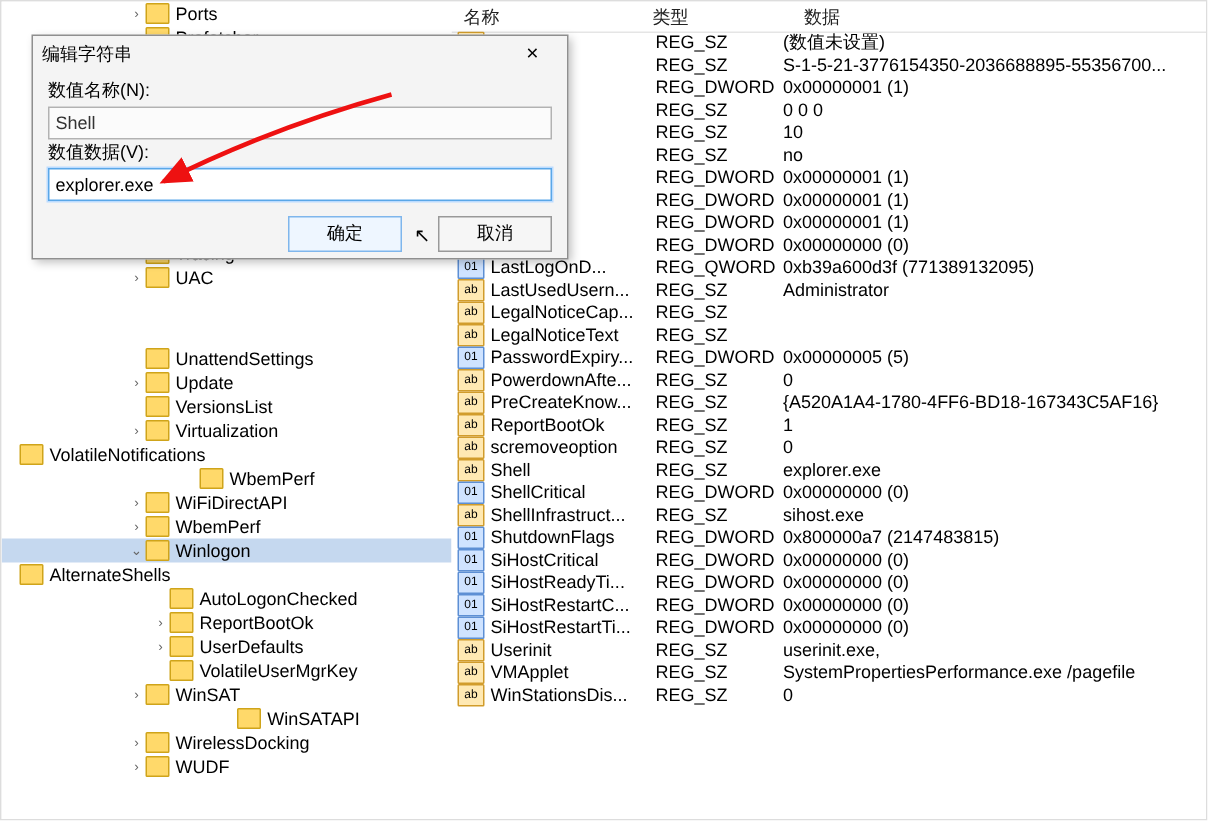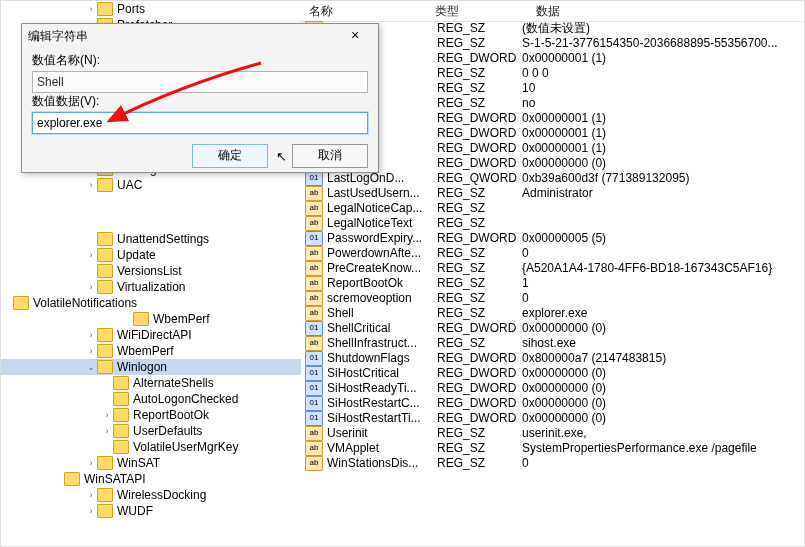--- a/index.html
+++ b/index.html
@@ -149,51 +149,51 @@
         <div class="tree-item" style="padding-left: 84px;">
           <span class="caret">›</span>
           <span class="folder"></span>
           <span class="tree-label">WbemPerf</span>
         </div>
         <div class="tree-item selected" style="padding-left: 84px;">
           <span class="caret">⌄</span>
           <span class="folder"></span>
           <span class="tree-label">Winlogon</span>
         </div>
+        <div class="tree-item" style="">
+          <span class="caret"> </span>
+          <span class="folder"></span>
+          <span class="tree-label">AlternateShells</span>
+        </div>
         <div class="tree-item" style="padding-left: 100px;">
           <span class="caret"> </span>
           <span class="folder"></span>
-          <span class="tree-label">AlternateShells</span>
+          <span class="tree-label">AutoLogonChecked</span>
         </div>
         <div class="tree-item" style="padding-left: 100px;">
-          <span class="caret"> </span>
-          <span class="folder"></span>
-          <span class="tree-label">AutoLogonChecked</span>
+          <span class="caret">›</span>
+          <span class="folder"></span>
+          <span class="tree-label">ReportBootOk</span>
         </div>
         <div class="tree-item" style="padding-left: 100px;">
           <span class="caret">›</span>
           <span class="folder"></span>
-          <span class="tree-label">ReportBootOk</span>
+          <span class="tree-label">UserDefaults</span>
         </div>
         <div class="tree-item" style="padding-left: 100px;">
-          <span class="caret">›</span>
-          <span class="folder"></span>
-          <span class="tree-label">UserDefaults</span>
-        </div>
-        <div class="tree-item" style="padding-left: 100px;">
           <span class="caret"> </span>
           <span class="folder"></span>
           <span class="tree-label">VolatileUserMgrKey</span>
         </div>
         <div class="tree-item" style="padding-left: 84px;">
           <span class="caret">›</span>
           <span class="folder"></span>
           <span class="tree-label">WinSAT</span>
         </div>
-        <div class="tree-item" style="padding-left: 51px;">
+        <div class="tree-item" style="padding-left: 84px; justify-content: center;">
           <span class="caret"> </span>
           <span class="folder"></span>
           <span class="tree-label">WinSATAPI</span>
         </div>
         <div class="tree-item" style="padding-left: 84px;">
           <span class="caret">›</span>
           <span class="folder"></span>
           <span class="tree-label">WirelessDocking</span>
         </div>
         <div class="tree-item" style="padding-left: 84px;">

